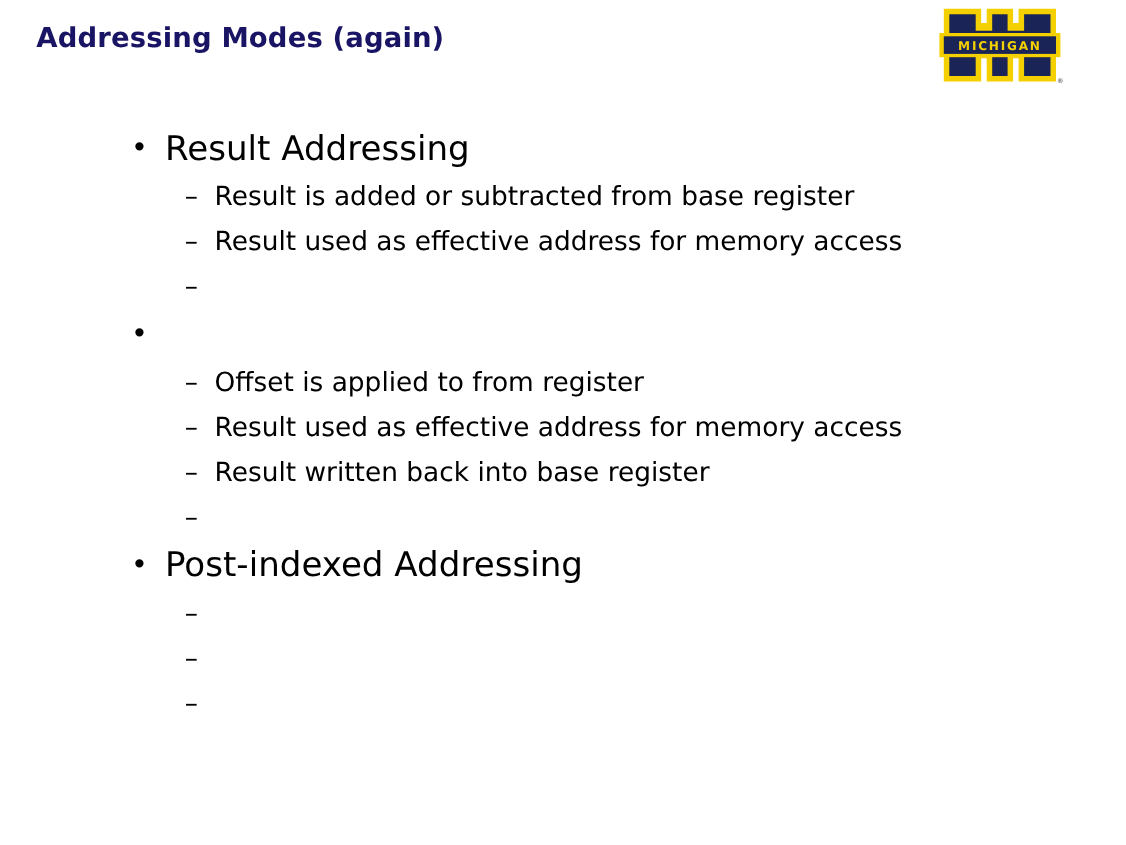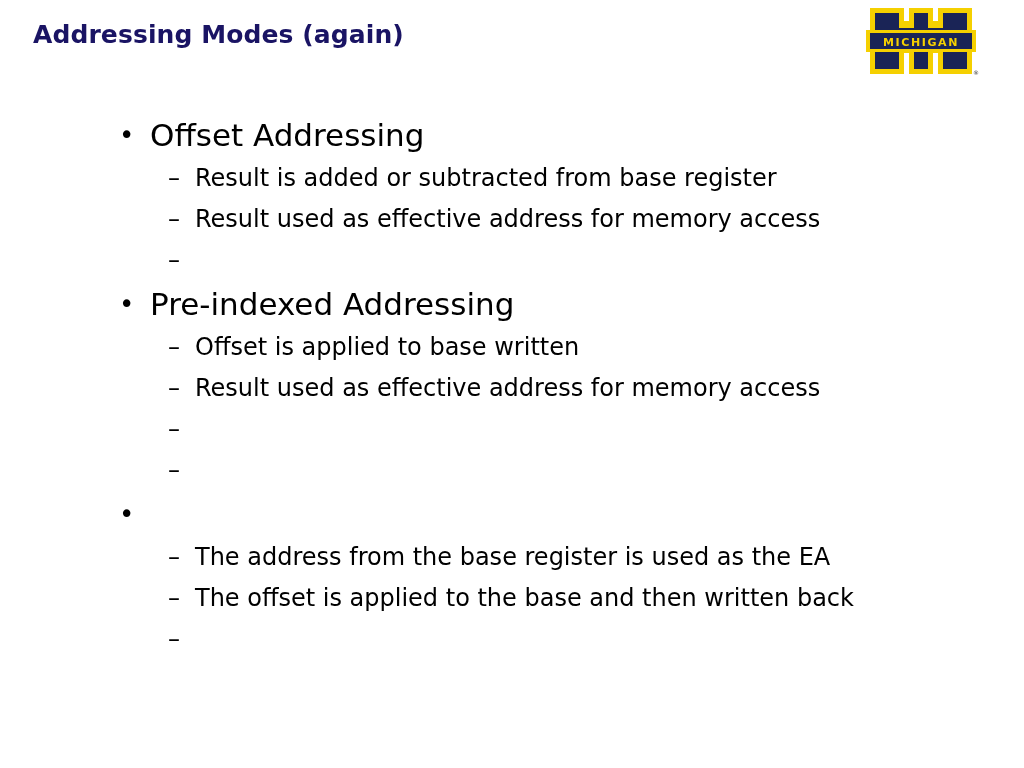--- a/index.html
+++ b/index.html
@@ -27,21 +27,21 @@
     font-size: 25px;
     font-weight: bold;
     color: #1a1464;
     letter-spacing: 0.1px;
     white-space: nowrap;
   }
 
   
   .logo {
     position: absolute;
-    right: 12px;
+    right: 24px;
     top: 4px;
     width: 118px;
     height: 74px;
   }
   .logo svg { display: block; width: 118px; height: 74px; }
 
   
   .body-content {
     position: absolute;
     left: 0;
@@ -109,67 +109,66 @@
 
       <text x="114" y="71" text-anchor="middle" font-family="DejaVu Sans, Liberation Sans, sans-serif" font-size="6" fill="#3a3a3a">®</text>
     </svg>
   </div>
 
   <div class="body-content">
 
     <div class="group">
       <div class="lvl1">
         <span class="bullet-dot">•</span>
-        <span>Offset Addressing</span>
+        <span>Result Addressing</span>
       </div>
       <div class="lvl2">
         <span class="bullet-dash">–</span>
         <span>Result is added or subtracted from base register</span>
       </div>
       <div class="lvl2">
         <span class="bullet-dash">–</span>
         <span>Result used as effective address for memory access</span>
       </div>
       <div class="lvl2">
         <span class="bullet-dash">–</span>
       </div>
     </div>
 
     <div class="group">
       <div class="lvl1">
         <span class="bullet-dot">•</span>
-        <span>Pre-indexed Addressing</span>
       </div>
       <div class="lvl2">
         <span class="bullet-dash">–</span>
-        <span>Offset is applied to base written</span>
+        <span>Offset is applied to from register</span>
       </div>
       <div class="lvl2">
         <span class="bullet-dash">–</span>
         <span>Result used as effective address for memory access</span>
       </div>
       <div class="lvl2">
         <span class="bullet-dash">–</span>
+        <span>Result written back into base register</span>
       </div>
       <div class="lvl2">
         <span class="bullet-dash">–</span>
       </div>
     </div>
 
     <div class="group">
       <div class="lvl1">
         <span class="bullet-dot">•</span>
+        <span>Post-indexed Addressing</span>
       </div>
       <div class="lvl2">
         <span class="bullet-dash">–</span>
-        <span>The address from the base register is used as the EA</span>
       </div>
       <div class="lvl2">
         <span class="bullet-dash">–</span>
-        <span>The offset is applied to the base and then written back</span>
       </div>
       <div class="lvl2">
         <span class="bullet-dash">–</span>
       </div>
     </div>
 
   </div>
 </div>
 
 </body></html>

